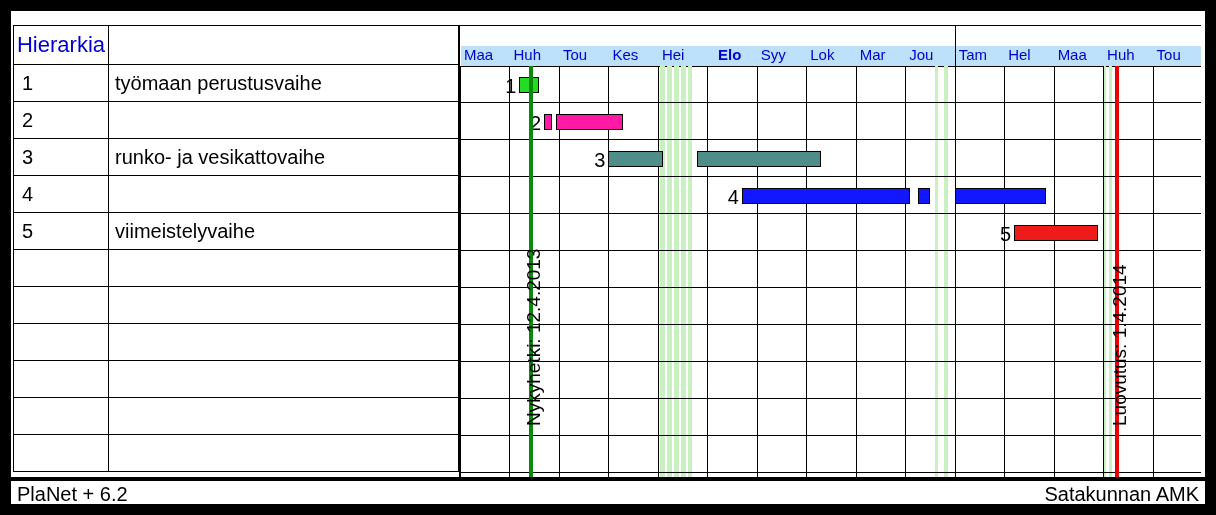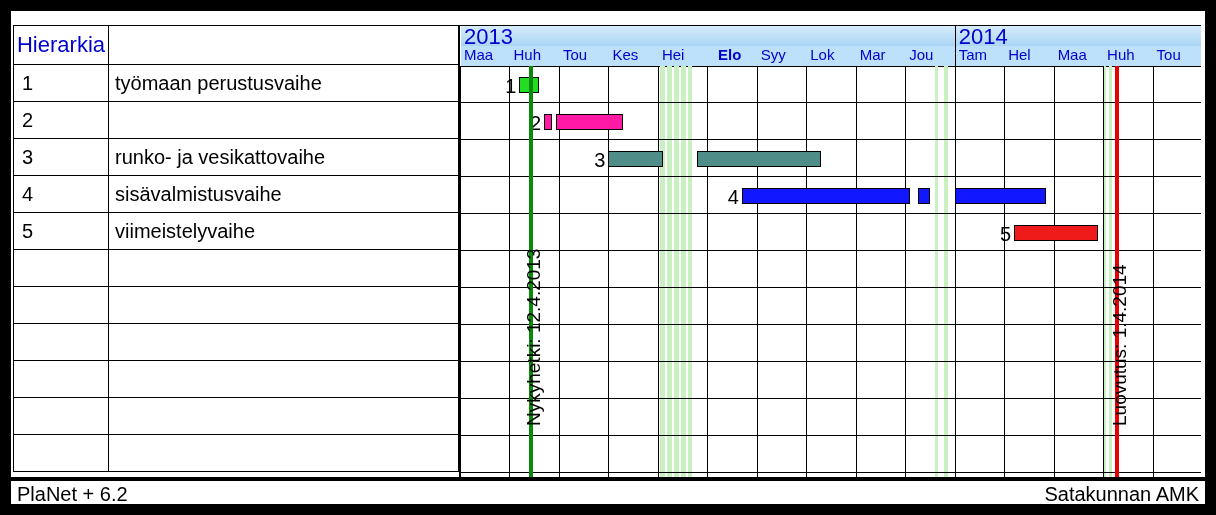--- a/index.html
+++ b/index.html
@@ -76,21 +76,20 @@
         </div>
         <div class="row">
           <div class="c1">2</div>
         </div>
         <div class="row">
           <div class="c1">3</div>
           <div class="c2">runko- ja vesikattovaihe</div>
         </div>
         <div class="row">
           <div class="c1">4</div>
-          <div class="c2">sisävalmistusvaihe</div>
         </div>
         <div class="row">
           <div class="c1">5</div>
           <div class="c2">viimeistelyvaihe</div>
         </div>
         <div class="row">
           <div class="c1"></div>
           <div class="c2"></div>
         </div>
         <div class="row">
@@ -109,24 +108,20 @@
           <div class="c1"></div>
           <div class="c2"></div>
         </div>
         <div class="row">
           <div class="c1"></div>
           <div class="c2"></div>
         </div>
       </div>
 
     <div class="gantt" id="gantt">
-      <div class="yearband" id="yearband">
-          <div class="ylabel" style="left: 3px;">2013</div>
-          <div class="ylabel" style="left: 497.7px;">2014</div>
-        </div>
       <div class="monthband" id="monthband">
           <div class="mlabel" style="left: 3px;">Maa</div>
           <div class="mlabel" style="left: 52.47px;">Huh</div>
           <div class="mlabel" style="left: 101.94px;">Tou</div>
           <div class="mlabel" style="left: 151.41px;">Kes</div>
           <div class="mlabel" style="left: 200.88px;">Hei</div>
           <div class="mlabel" style="left: 257px; font-weight: bold;">Elo</div>
           <div class="mlabel" style="left: 299.82px;">Syy</div>
           <div class="mlabel" style="left: 349.29px;">Lok</div>
           <div class="mlabel" style="left: 398.76px;">Mar</div>

